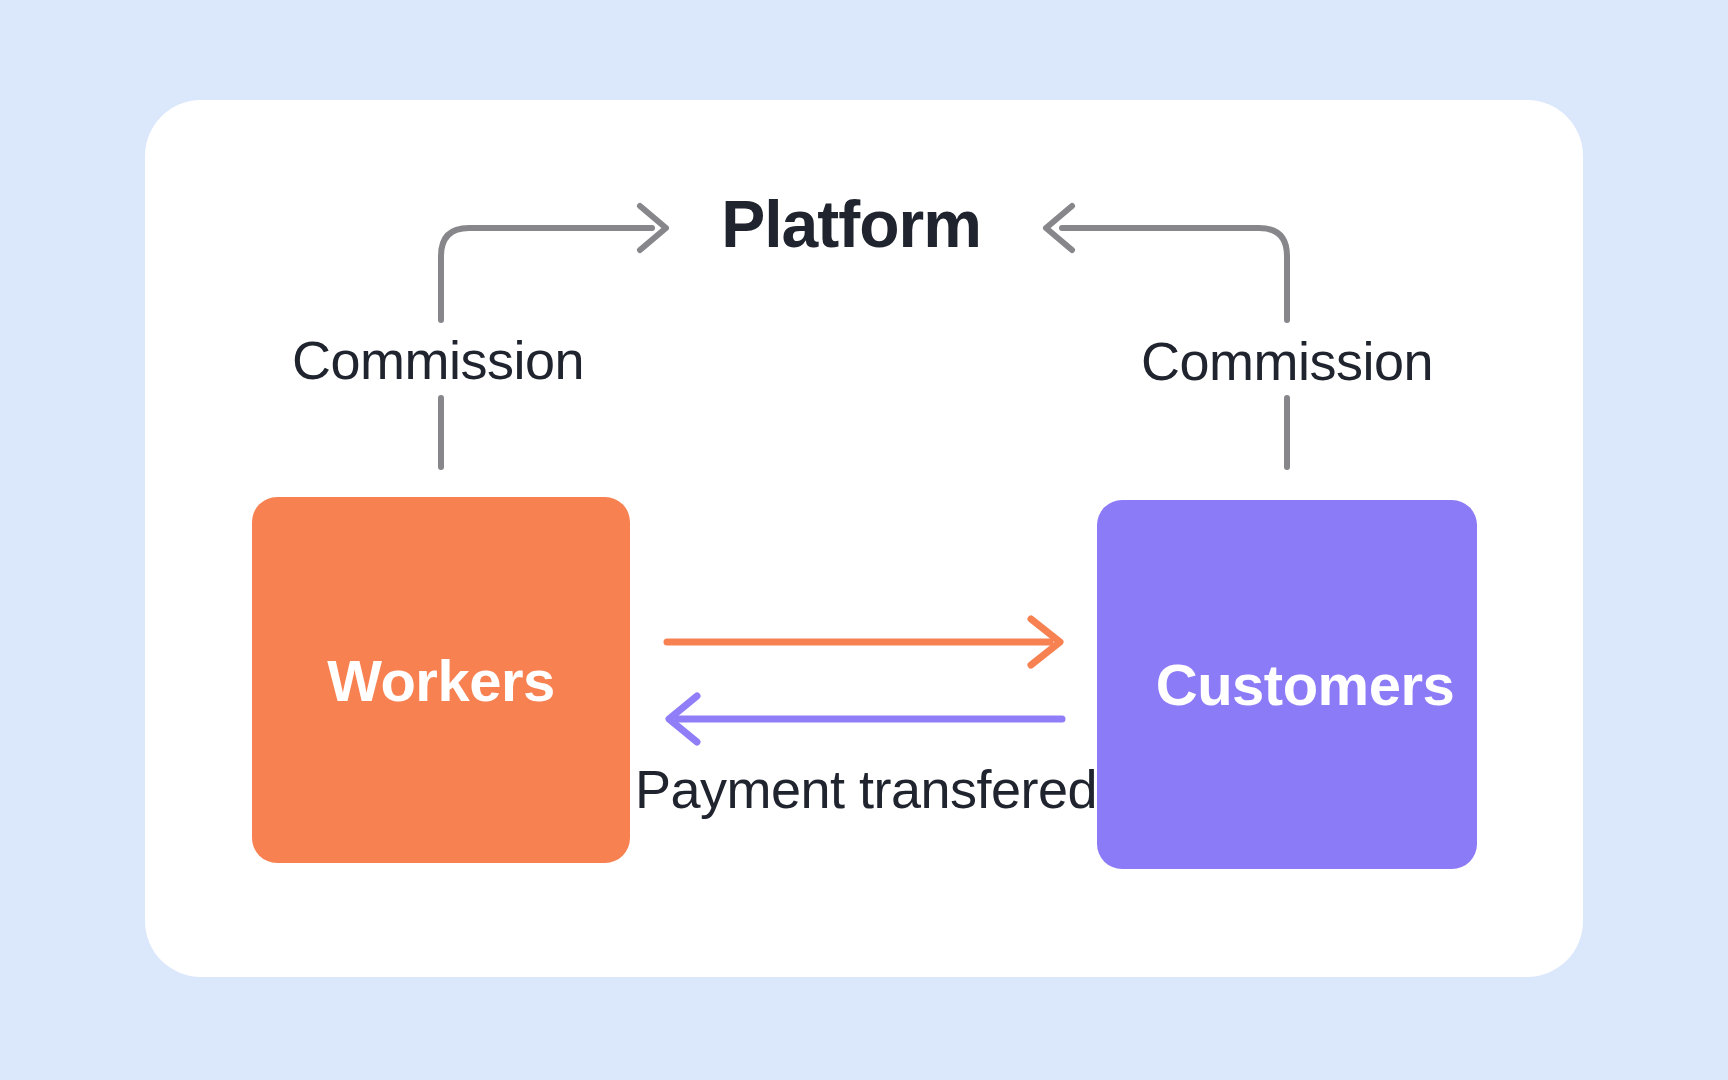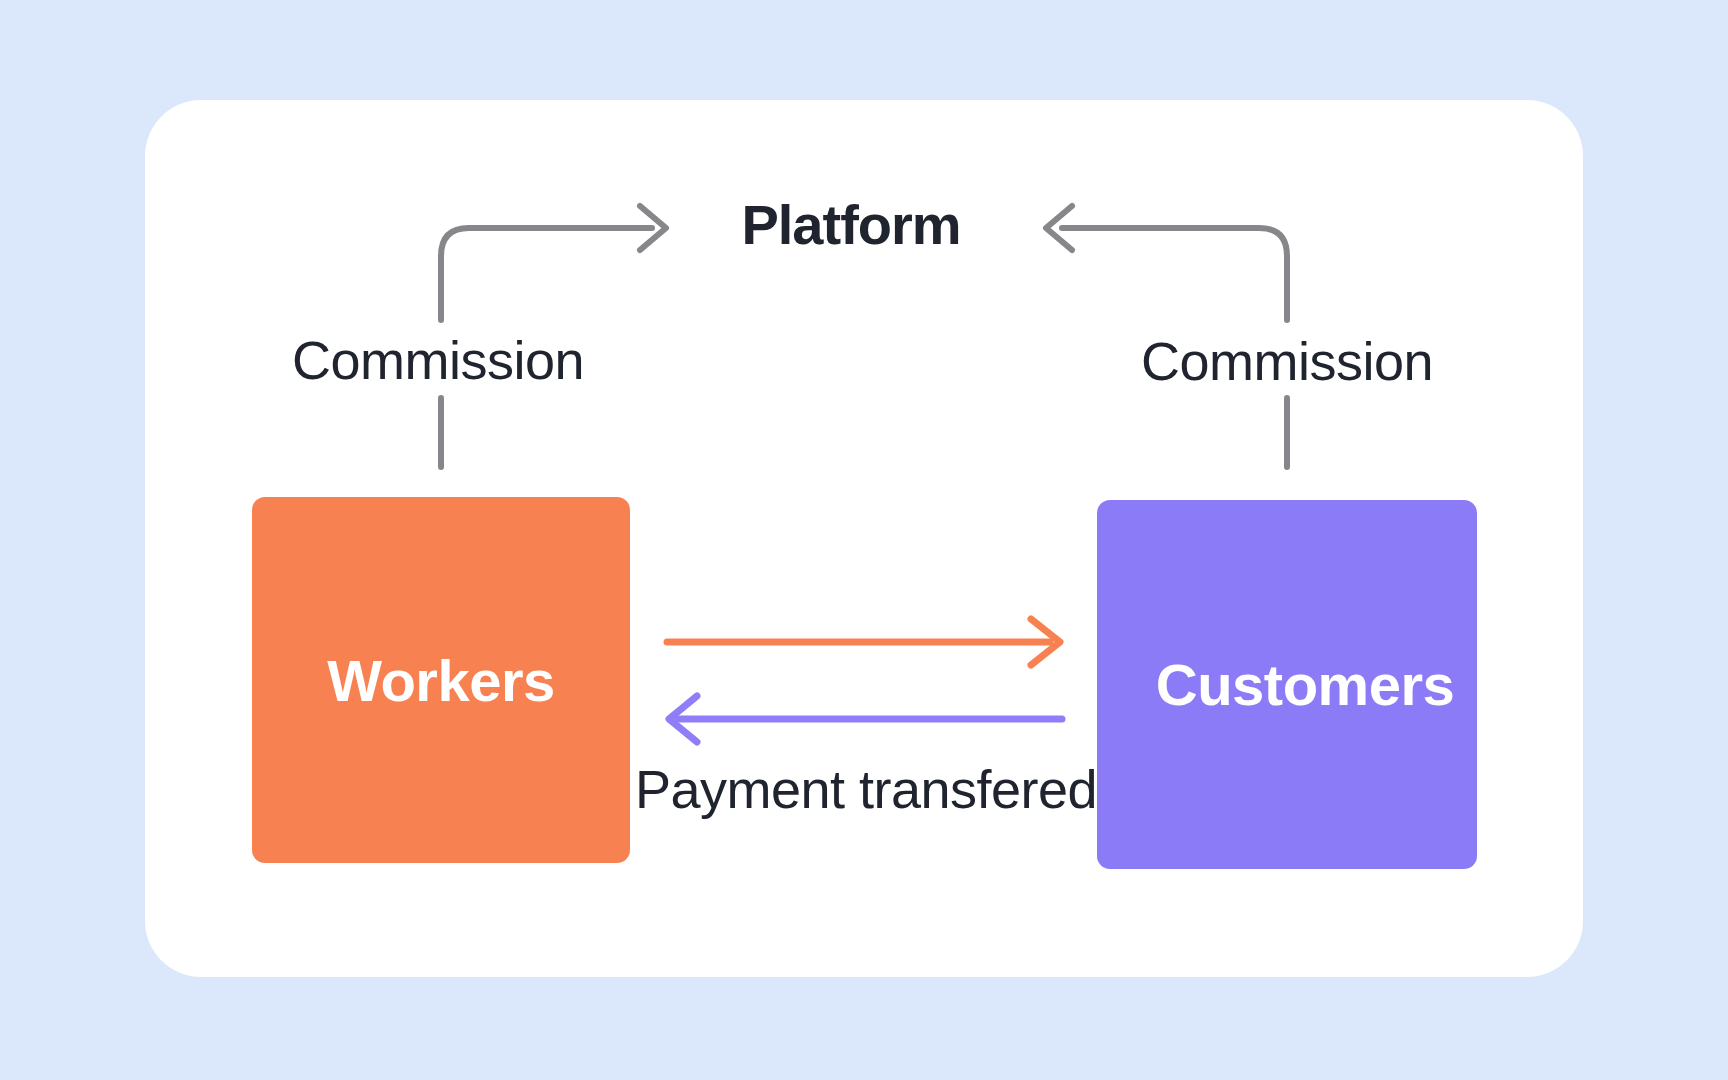--- a/index.html
+++ b/index.html
@@ -33,30 +33,30 @@
   }
   .label {
     position: absolute;
     transform: translate(-50%, -50%);
     white-space: nowrap;
     font-size: 54px;
     font-weight: 500;
     letter-spacing: -0.5px;
   }
   .label.title {
-    font-size: 56px;
+    font-size: 66px;
     font-weight: 700;
     letter-spacing: -1px;
   }
   .node {
     position: absolute;
     display: flex;
     align-items: center;
     justify-content: center;
-    border-radius: 13px;
+    border-radius: 25px;
     text-align: center;
   }
   .node .node-label {
     font-size: 58px;
     font-weight: 700;
     letter-spacing: -0.5px;
   }
   .node.workers { left: 252px; top: 497px; width: 378px; height: 366px; }
   .node.customers { left: 1097px; top: 500px; width: 380px; height: 369px; }
   .pos-platform { left: 851px; top: 224px; }

